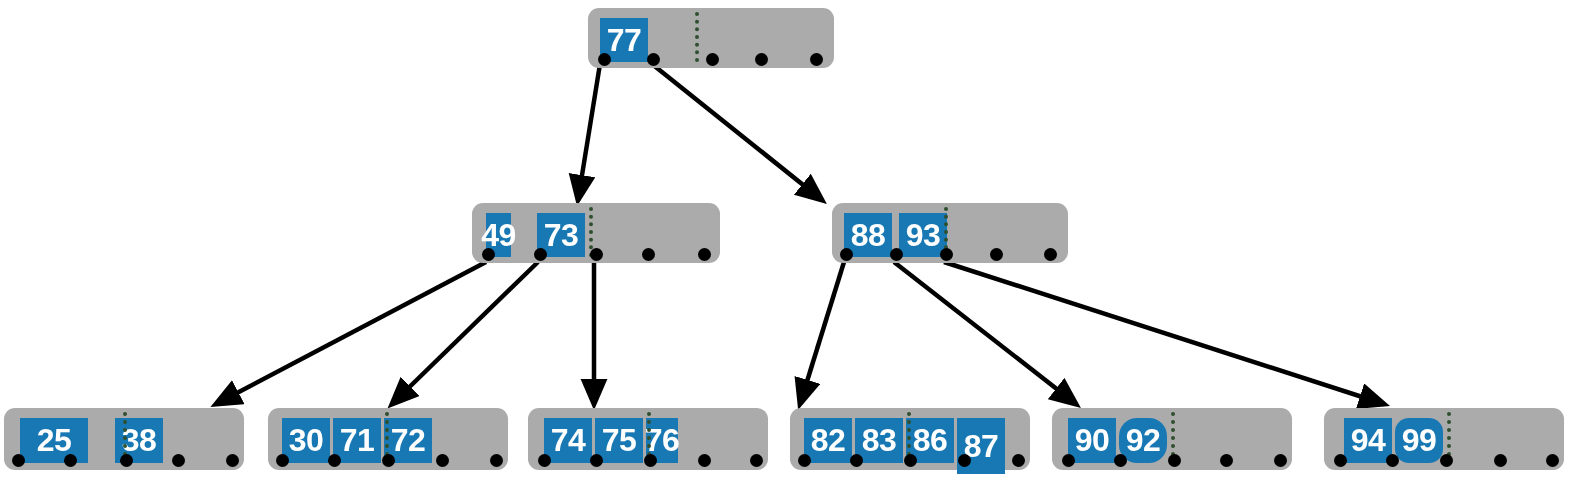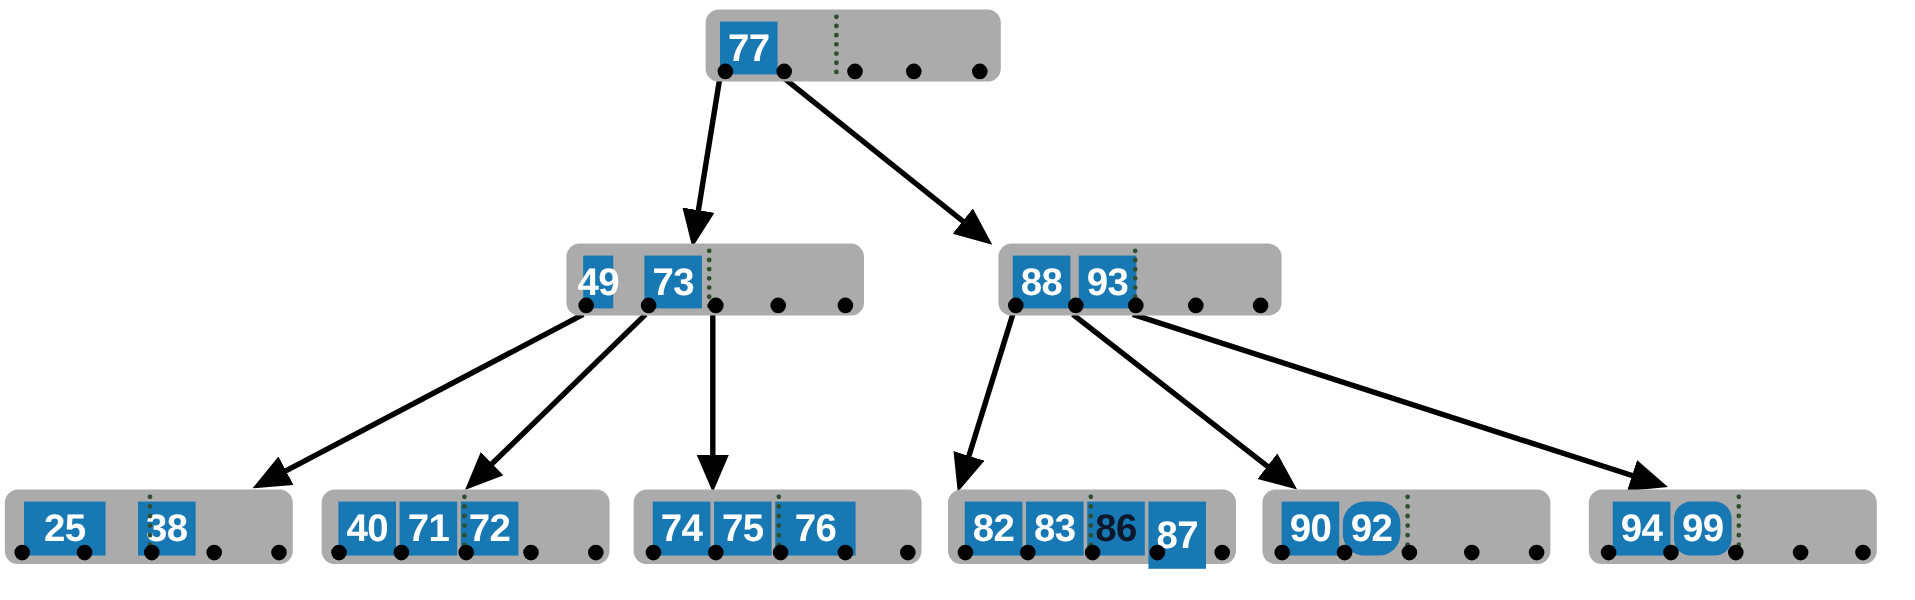--- a/index.html
+++ b/index.html
@@ -111,45 +111,45 @@
         <div class="cell" style="left: 16px; top: 10px; width: 68px; height: 45px; background: rgb(24, 120, 180); color: rgb(255, 255, 255); font-size: 32px;">25</div>
         <div class="cell" style="left: 67px; top: 10px; width: 48px; height: 45px; background: rgb(24, 120, 180); color: rgb(255, 255, 255); font-size: 32px; margin-left: 44px;">38</div>
         <div class="divider" style="left: 119px; top: 4px; height: 52px; border-left-color: rgb(47, 79, 47);"></div>
         <div class="ptr-dot" style="left: 8px; top: 46px; background: rgb(0, 0, 0);"></div>
         <div class="ptr-dot" style="left: 60px; top: 46px; background: rgb(0, 0, 0);"></div>
         <div class="ptr-dot" style="left: 116px; top: 46px; background: rgb(0, 0, 0);"></div>
         <div class="ptr-dot" style="left: 168px; top: 46px; background: rgb(0, 0, 0);"></div>
         <div class="ptr-dot" style="left: 222px; top: 46px; background: rgb(0, 0, 0);"></div>
       </div>
       <div class="node" style="left: 268px; top: 408px; width: 240px; height: 62px; background: rgb(171, 171, 171);">
-        <div class="cell" style="left: 14px; top: 10px; width: 48px; height: 45px; background: rgb(24, 120, 180); color: rgb(255, 255, 255); font-size: 32px;">40</div>
+        <div class="cell" style="left: 14px; top: 10px; width: 48px; height: 45px; background: rgb(24, 120, 180); color: rgb(255, 255, 255); font-size: 32px;">30</div>
         <div class="cell" style="left: 65px; top: 10px; width: 48px; height: 45px; background: rgb(24, 120, 180); color: rgb(255, 255, 255); font-size: 32px;">71</div>
         <div class="cell" style="left: 116px; top: 10px; width: 48px; height: 45px; background: rgb(24, 120, 180); color: rgb(255, 255, 255); font-size: 32px;">72</div>
         <div class="divider" style="left: 117px; top: 4px; height: 52px; border-left-color: rgb(47, 79, 47);"></div>
         <div class="ptr-dot" style="left: 8px; top: 46px; background: rgb(0, 0, 0);"></div>
         <div class="ptr-dot" style="left: 60px; top: 46px; background: rgb(0, 0, 0);"></div>
         <div class="ptr-dot" style="left: 114px; top: 46px; background: rgb(0, 0, 0);"></div>
         <div class="ptr-dot" style="left: 168px; top: 46px; background: rgb(0, 0, 0);"></div>
         <div class="ptr-dot" style="left: 222px; top: 46px; background: rgb(0, 0, 0);"></div>
       </div>
       <div class="node" style="left: 528px; top: 408px; width: 240px; height: 62px; background: rgb(171, 171, 171);">
         <div class="cell" style="left: 16px; top: 10px; width: 48px; height: 45px; background: rgb(24, 120, 180); color: rgb(255, 255, 255); font-size: 32px;">74</div>
         <div class="cell" style="left: 67px; top: 10px; width: 48px; height: 45px; background: rgb(24, 120, 180); color: rgb(255, 255, 255); font-size: 32px; text-align: center;">75</div>
-        <div class="cell" style="left: 118px; top: 10px; width: 67px; height: 45px; background: rgb(24, 120, 180); color: rgb(255, 255, 255); font-size: 32px;">76</div>
+        <div class="cell" style="left: 118px; top: 10px; width: 32px; height: 45px; background: rgb(24, 120, 180); color: rgb(255, 255, 255); font-size: 32px;">76</div>
         <div class="divider" style="left: 119px; top: 4px; height: 52px; border-left-color: rgb(47, 79, 47);"></div>
         <div class="ptr-dot" style="left: 10px; top: 46px; background: rgb(0, 0, 0);"></div>
         <div class="ptr-dot" style="left: 62px; top: 46px; background: rgb(0, 0, 0);"></div>
         <div class="ptr-dot" style="left: 116px; top: 46px; background: rgb(0, 0, 0);"></div>
         <div class="ptr-dot" style="left: 170px; top: 46px; background: rgb(0, 0, 0);"></div>
         <div class="ptr-dot" style="left: 222px; top: 46px; background: rgb(0, 0, 0);"></div>
       </div>
       <div class="node" style="left: 790px; top: 408px; width: 240px; height: 62px; background: rgb(171, 171, 171);">
         <div class="cell" style="left: 14px; top: 10px; width: 48px; height: 45px; background: rgb(24, 120, 180); color: rgb(255, 255, 255); font-size: 32px;">82</div>
         <div class="cell" style="left: 65px; top: 10px; width: 48px; height: 45px; background: rgb(24, 120, 180); color: rgb(255, 255, 255); font-size: 32px;">83</div>
-        <div class="cell" style="left: 116px; top: 10px; width: 48px; height: 45px; background: rgb(24, 120, 180); color: #0f172a; font-size: 32px; text-align: center;">86</div>
+        <div class="cell" style="left: 116px; top: 10px; width: 48px; height: 45px; background: rgb(24, 120, 180); color: #ffffff; font-size: 32px; text-align: center;">86</div>
         <div class="cell" style="left: 167px; top: 10px; width: 48px; height: 56px; background: rgb(24, 120, 180); color: rgb(255, 255, 255); font-size: 32px;">87</div>
         <div class="divider" style="left: 117px; top: 4px; height: 52px; border-left-color: rgb(47, 79, 47);"></div>
         <div class="ptr-dot" style="left: 8px; top: 46px; background: rgb(0, 0, 0);"></div>
         <div class="ptr-dot" style="left: 60px; top: 46px; background: rgb(0, 0, 0);"></div>
         <div class="ptr-dot" style="left: 114px; top: 46px; background: rgb(0, 0, 0);"></div>
         <div class="ptr-dot" style="left: 168px; top: 46px; background: rgb(0, 0, 0);"></div>
         <div class="ptr-dot" style="left: 222px; top: 46px; background: rgb(0, 0, 0);"></div>
       </div>
       <div class="node" style="left: 1052px; top: 408px; width: 240px; height: 62px; background: rgb(171, 171, 171);">
         <div class="cell" style="left: 16px; top: 10px; width: 48px; height: 45px; background: rgb(24, 120, 180); color: rgb(255, 255, 255); font-size: 32px;">90</div>

